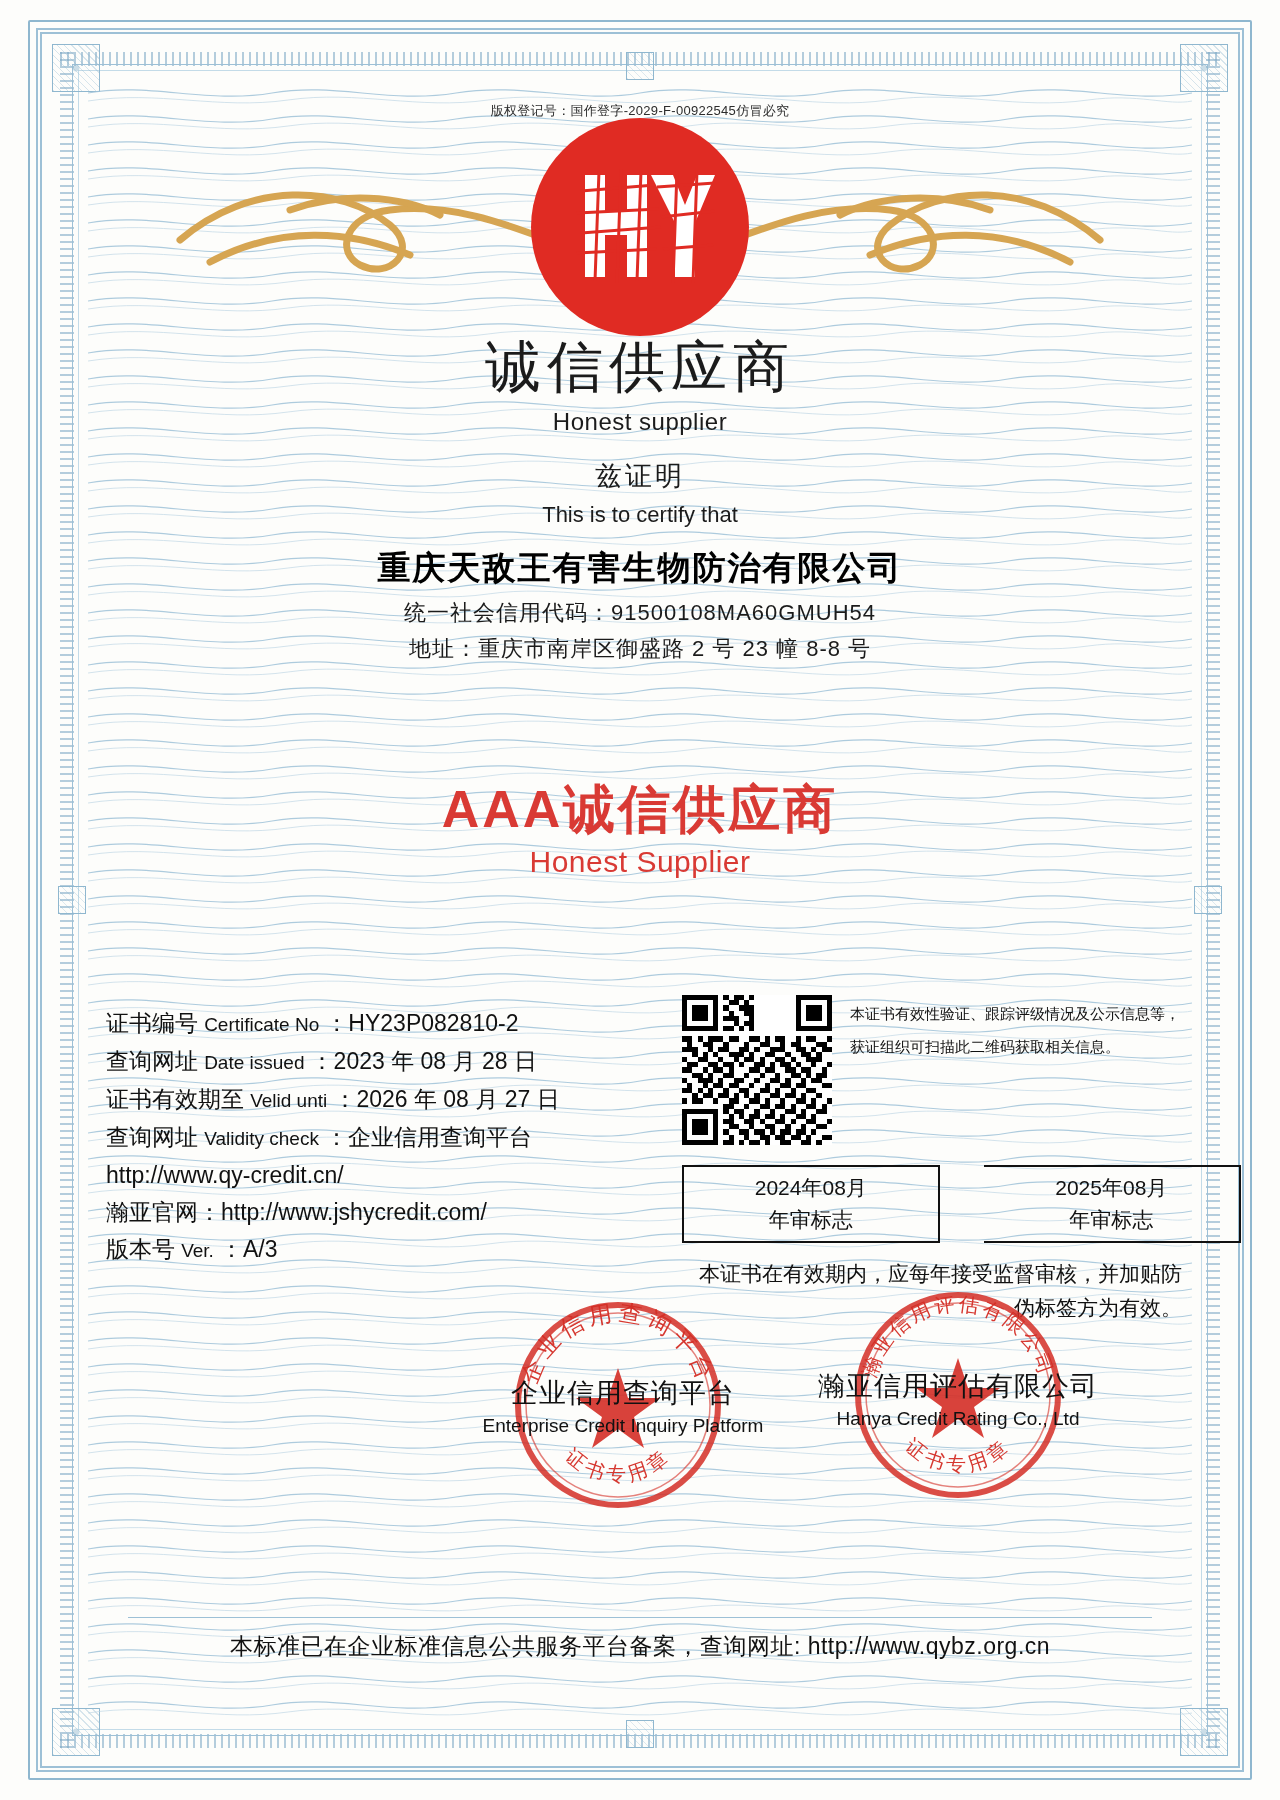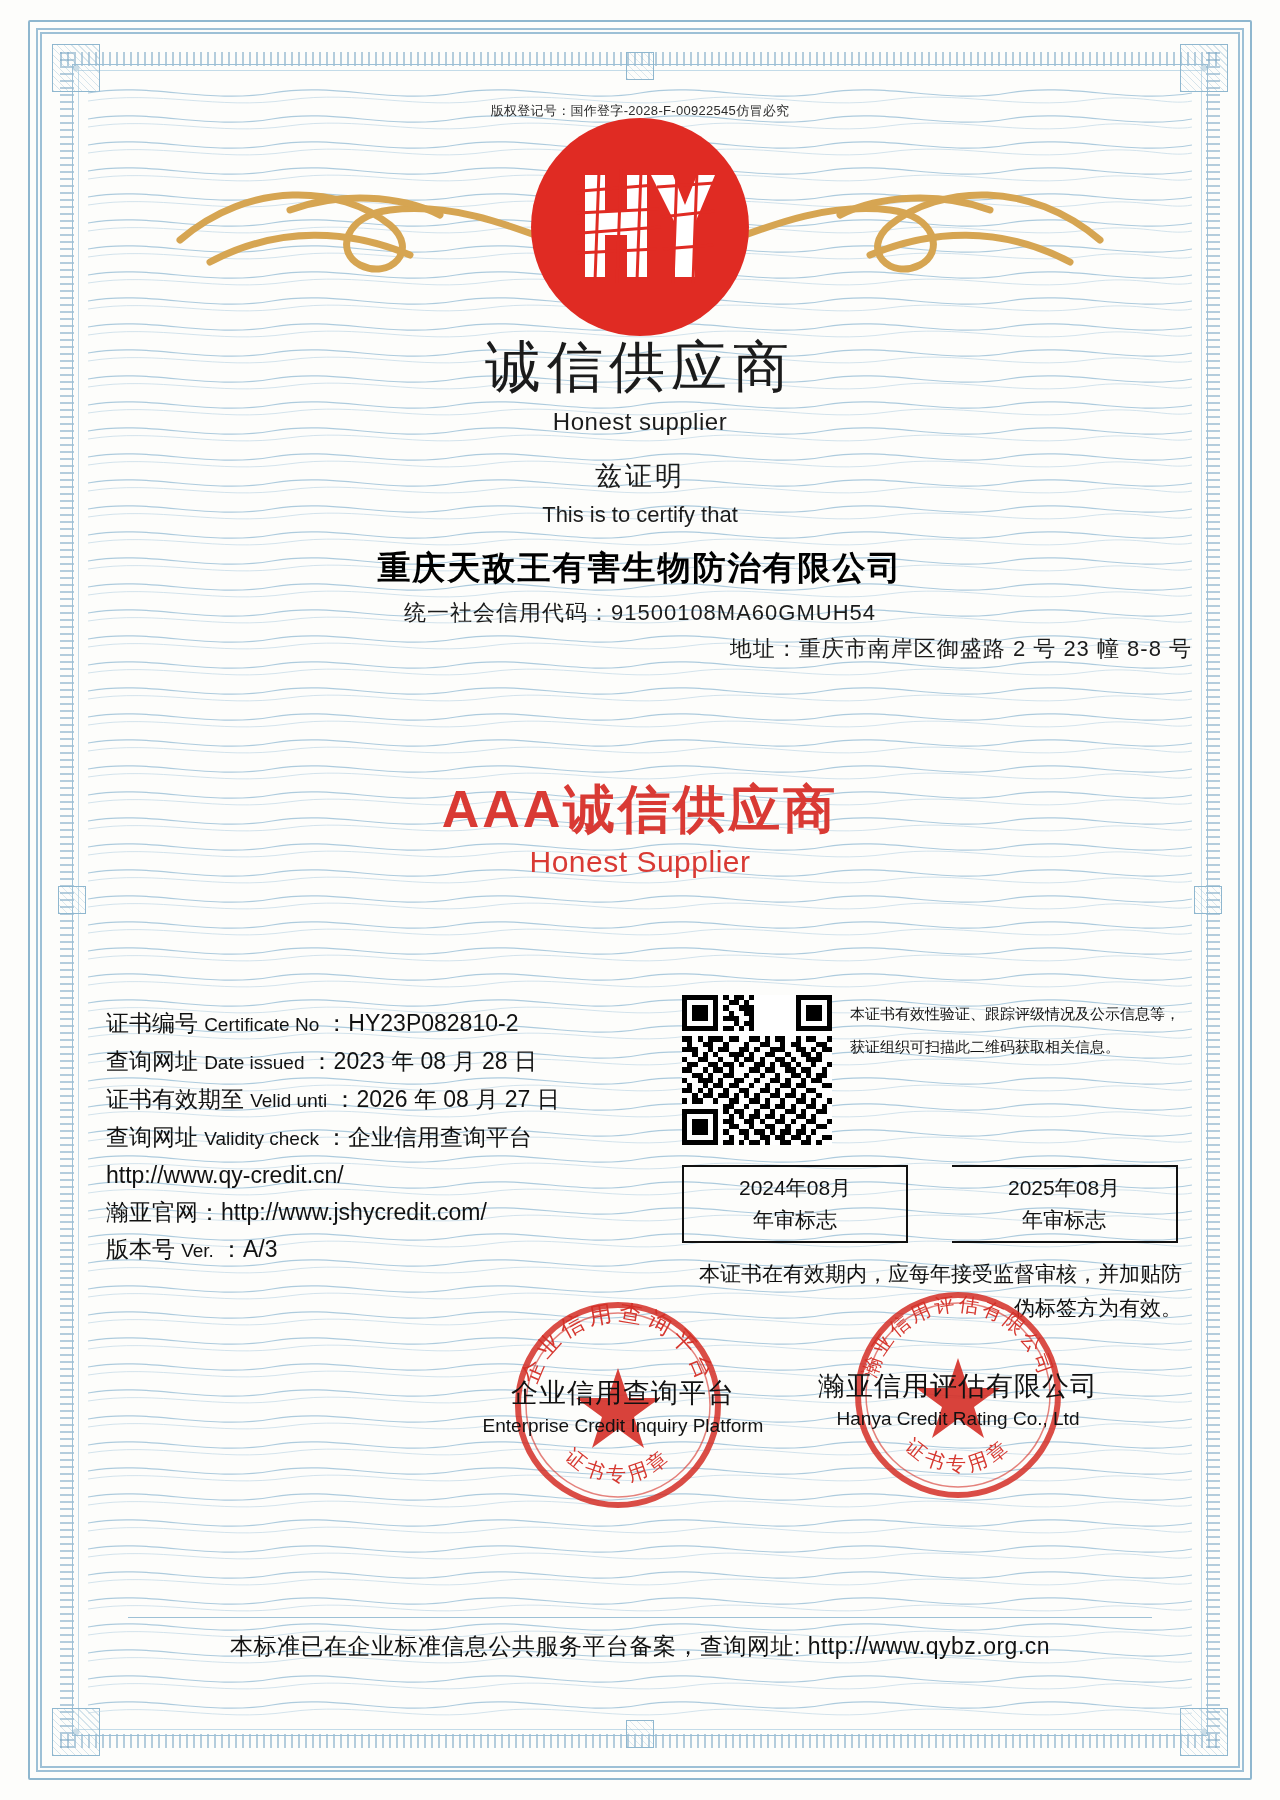--- a/index.html
+++ b/index.html
@@ -108,21 +108,21 @@
   }
   .company{
     position:absolute;top:466px;left:0;right:0;text-align:center;
     font-size:33px;color:#000000;font-weight:bold;letter-spacing:2px;
   }
   .credit-code{
     position:absolute;top:518px;left:0;right:0;text-align:center;
     font-size:22px;color:#1b1b1b;letter-spacing:1px;
   }
   .address{
-    position:absolute;top:554px;left:0;right:0;text-align:right;
+    position:absolute;top:554px;left:0;right:0;text-align:center;
     font-size:22px;color:#1b1b1b;letter-spacing:1px;
   }
   .award-cn{
     position:absolute;top:695px;left:0;right:0;text-align:center;
     font-size:52px;color:#d93a34;font-weight:bold;letter-spacing:3px;
   }
   .award-en{
     position:absolute;top:765px;left:0;right:0;text-align:center;
     font-size:30px;color:#d93a34;letter-spacing:.5px;
   }
@@ -144,21 +144,21 @@
   .qr{
     position:absolute;left:0;top:0;width:150px;height:150px;
   }
   .qr svg{display:block;width:150px;height:150px;}
   .qr-note{
     position:absolute;left:168px;top:2px;width:330px;
     font-size:15px;line-height:33px;color:#111;
     text-align:justify;
   }
   .stamp-boxes{
-    position:absolute;left:0;top:170px;width:496px;
+    position:absolute;left:0;top:170px;width:559px;
     display:flex;gap:8px;
   }
   .stamp-box{
     width:50%;
     border:2px solid #111;
     height:78px;
     display:flex;flex-direction:column;align-items:center;justify-content:center;
     font-size:21px;line-height:32px;color:#111;
     box-sizing:border-box;
   }
@@ -217,21 +217,21 @@
           <path d="M0,13 C60,2 120,24 184,13 C248,2 300,24 368,13 C436,2 490,24 552,13 C614,2 672,24 736,13 C800,2 856,24 920,13 C984,2 1040,24 1104,13" fill="none" stroke="#9fc2d8" stroke-width="1.1" opacity="0.85"></path>
           <path d="M0,21 C70,10 130,30 200,20 C270,10 330,30 400,20 C470,10 530,30 600,20 C670,10 730,30 800,20 C870,10 930,30 1000,20 C1050,13 1080,26 1104,21" fill="none" stroke="#b9d3e3" stroke-width="0.9" opacity="0.7"></path>
         </pattern>
       </defs>
       <rect x="0" y="0" width="1104" height="1640" fill="url(#wavepat)"></rect>
     </svg>
   </div>
 
   <div class="content">
 
-    <div class="copyright">版权登记号：国作登字-2028-F-00922545仿冒必究</div>
+    <div class="copyright">版权登记号：国作登字-2029-F-00922545仿冒必究</div>
 
     <div class="flourish">
       <svg width="1000" height="130" viewBox="0 0 1000 130" aria-hidden="true">
         <g fill="none" stroke="#d6a552" stroke-width="7" stroke-linecap="round">
           <path d="M40,70 C110,10 200,15 250,55 C280,80 250,110 220,95 C195,82 205,45 250,40 C320,32 380,60 430,78"></path>
           <path d="M70,92 C140,55 210,60 270,85"></path>
           <path d="M150,40 C200,22 260,25 300,45"></path>
           <path d="M960,70 C890,10 800,15 750,55 C720,80 750,110 780,95 C805,82 795,45 750,40 C680,32 620,60 570,78"></path>
           <path d="M930,92 C860,55 790,60 730,85"></path>
           <path d="M850,40 C800,22 740,25 700,45"></path>

